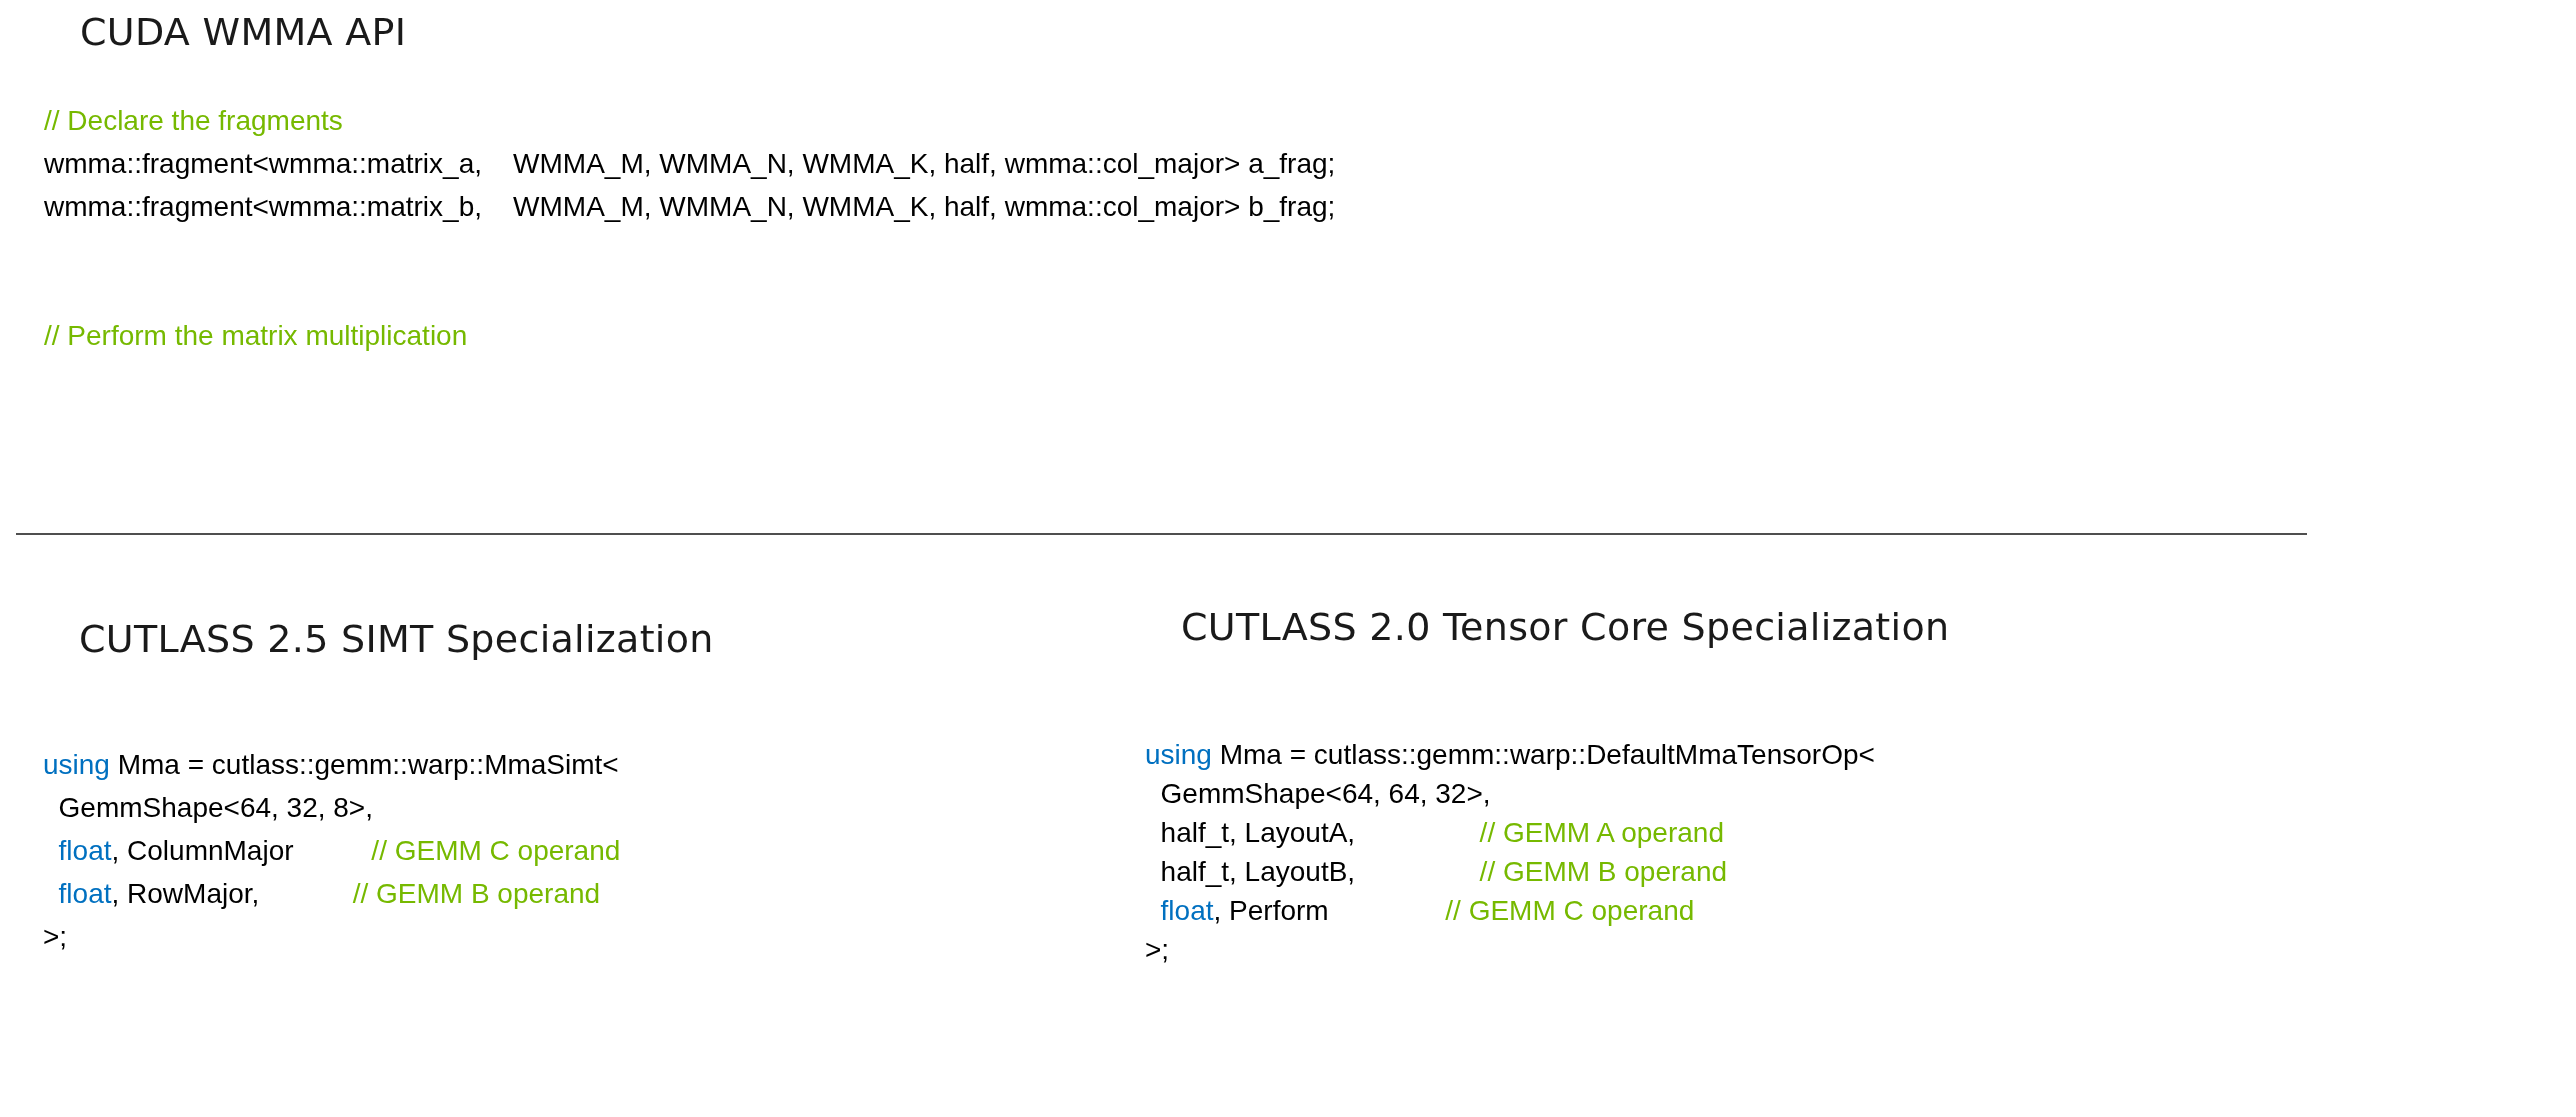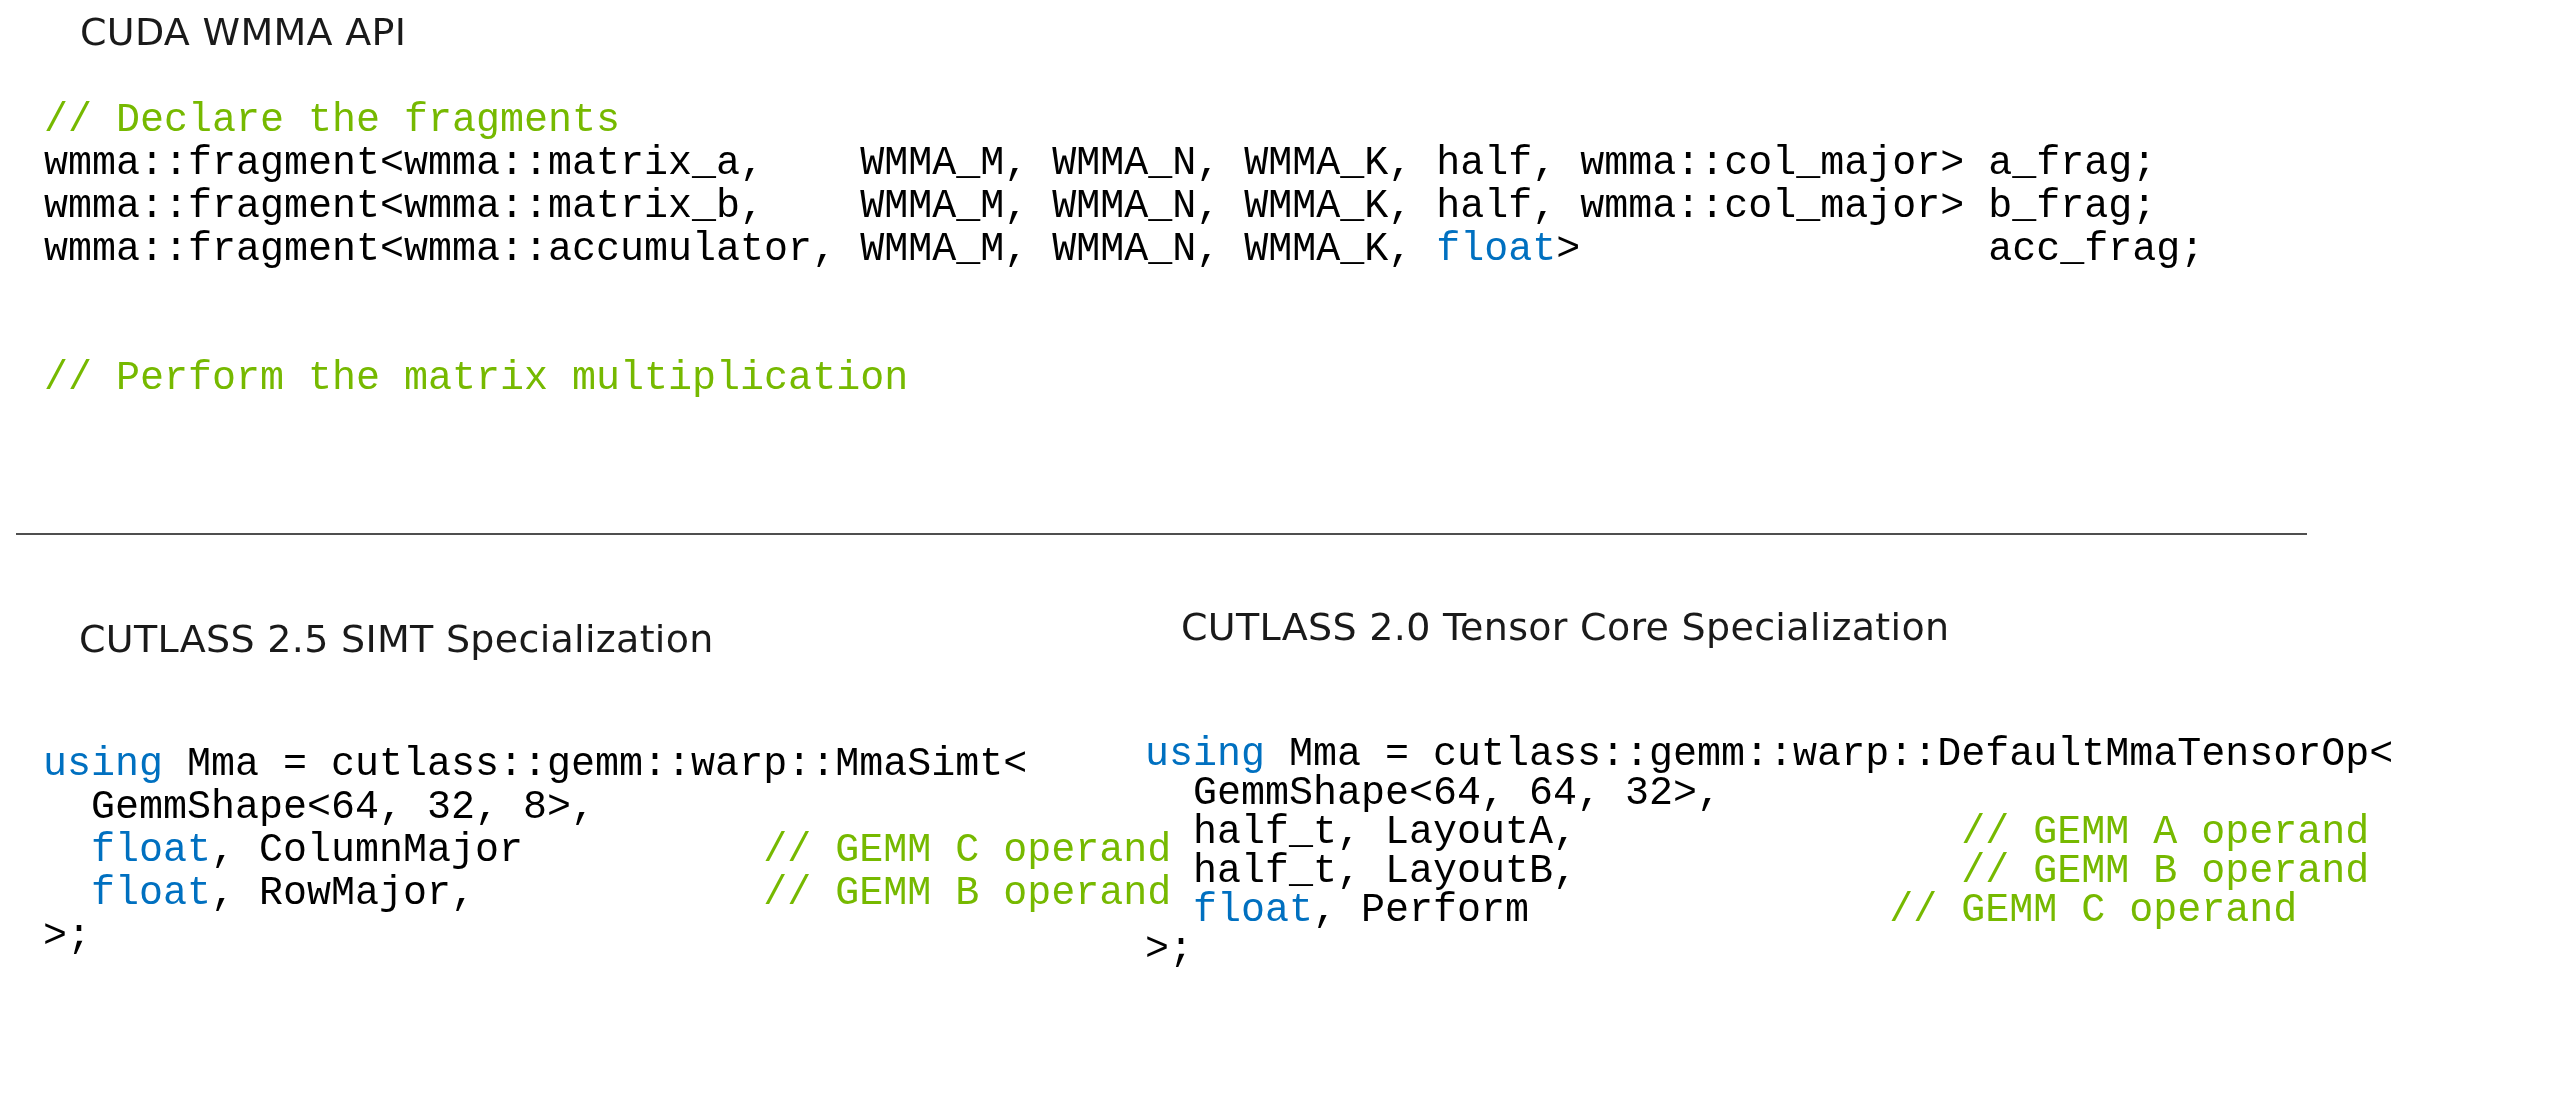--- a/index.html
+++ b/index.html
@@ -25,22 +25,22 @@
     letter-spacing: 0.3px;
     white-space: nowrap;
     margin-left: 36px;
   }
   .h-wmma   { left: 44px;   top: 8px;  }
   .h-simt   { left: 43px;   top: 615px; }
   .h-tensor { left: 1145px; top: 603px; }
 
   .code {
     position: absolute;
-    font-family: Liberation Mono, monospace;
-    font-size: 40px;
+    font-family: Liberation Sans, sans-serif;
+    font-size: 28px;
     color: var(--code, #000000);
   }
   .code-line {
     white-space: pre;
     height: 43px;
     line-height: 43px;
   }
   .c-tensor .code-line { height: 39px; line-height: 39px; }
 
   .c-wmma   { left: 44px;   top: 99px;  }
@@ -64,21 +64,20 @@
 <body>
 
 <div class="page">
 
   <div class="heading h-wmma">CUDA WMMA API</div>
 
   <div class="code c-wmma">
       <div class="code-line"><span class="seg-cm">// Declare the fragments</span></div>
       <div class="code-line"><span class="seg-pl">wmma::fragment&lt;wmma::matrix_a,    WMMA_M, WMMA_N, WMMA_K, half, wmma::col_major&gt; a_frag;</span></div>
       <div class="code-line"><span class="seg-pl">wmma::fragment&lt;wmma::matrix_b,    WMMA_M, WMMA_N, WMMA_K, half, wmma::col_major&gt; b_frag;</span></div>
-      <div class="code-line"><span class="seg-pl">wmma::fragment&lt;wmma::accumulator, WMMA_M, WMMA_N, WMMA_K, </span><span class="seg-kw">float</span><span class="seg-pl">&gt;                 acc_frag;</span></div>
       <div class="code-line"></div>
       <div class="code-line"></div>
       <div class="code-line"><span class="seg-cm">// Perform the matrix multiplication</span></div>
     </div>
 
   <div class="divider"></div>
 
   <div class="heading h-simt">CUTLASS 2.5 SIMT Specialization</div>
 
   <div class="code c-simt">

